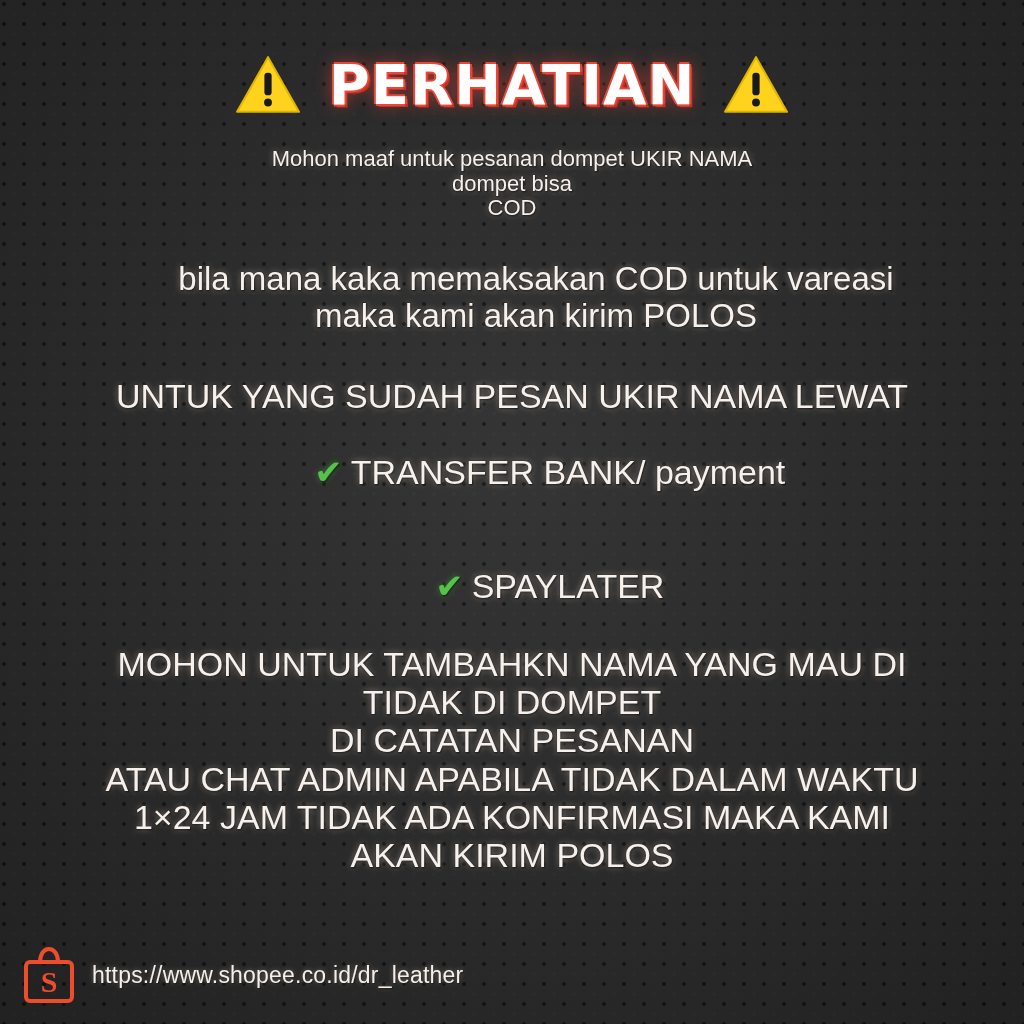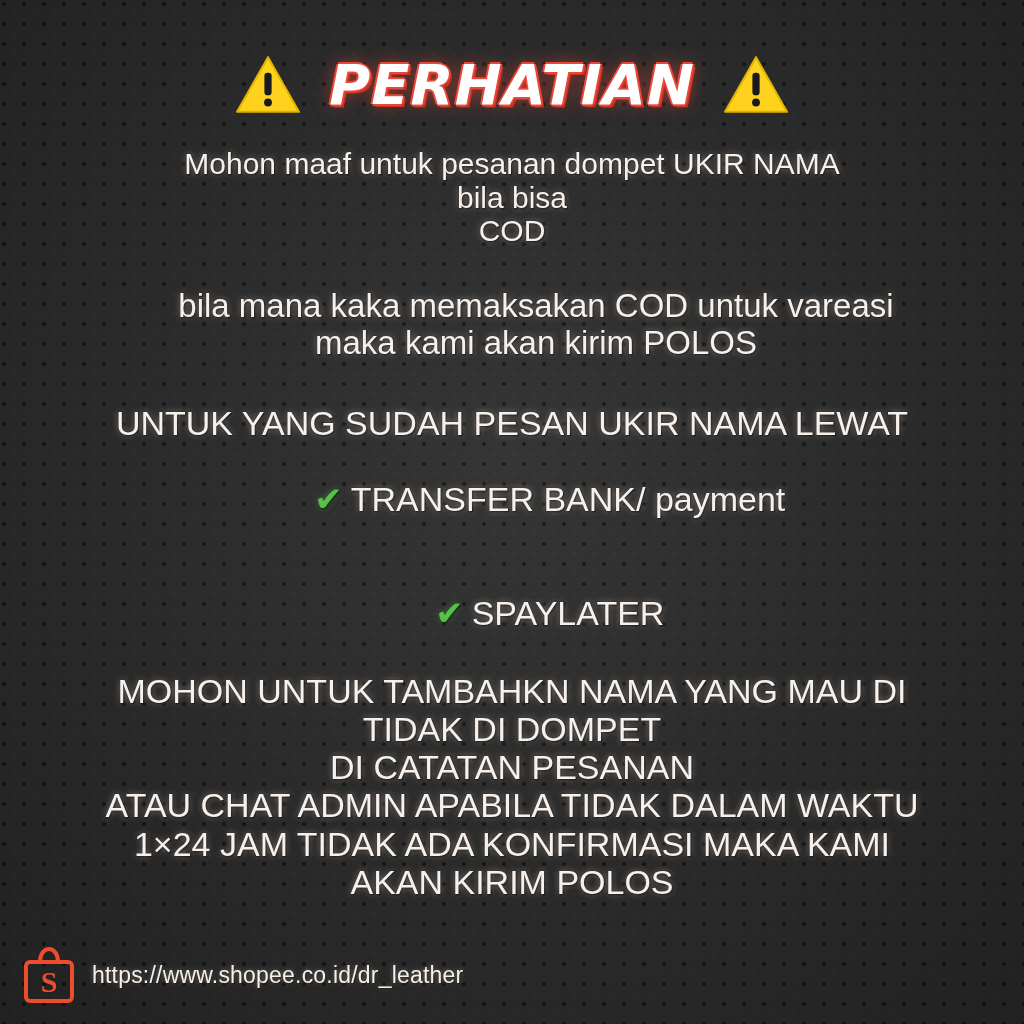--- a/index.html
+++ b/index.html
@@ -51,21 +51,20 @@
     margin-top: 52px;
   }
   .warn-icon {
     display: block;
     width: 66px;
     height: 60px;
   }
   .title {
     font-family: "DejaVu Sans", sans-serif;
     font-weight: bold;
-    font-style: italic;
     font-size: 56px;
     letter-spacing: 1px;
     color: #ffffff;
     text-shadow:
       0 0 2px #e8483a,
       2px 0 0 #e8483a,
       -2px 0 0 #e8483a,
       0 2px 0 #e8483a,
       0 -2px 0 #e8483a,
       3px 3px 0 #c7301f,
@@ -76,21 +75,21 @@
     width: 100%;
     text-align: center;
     color: #f6f1ec;
     text-shadow: 0 0 6px rgba(255,235,220,0.45), 0 0 2px rgba(0,0,0,0.9), 1px 1px 2px rgba(0,0,0,0.8);
   }
   .line {
     line-height: 1.12;
     white-space: pre-wrap;
   }
 
-  .b1 { margin-top: 30px; font-size: 30px; }
+  .b1 { margin-top: 30px; font-size: 22px; }
   .b2 { margin-top: 40px; font-size: 33px; margin-left: 48px; }
   .b3 { margin-top: 42px; font-size: 34px; }
   .b4 { margin-top: 2px;  font-size: 34px; }
 
   .check {
     color: #57c24a;
     font-family: "DejaVu Sans", sans-serif;
     font-weight: bold;
     font-size: 34px;
     text-shadow: 0 0 6px rgba(87,194,74,0.5), 1px 1px 2px rgba(0,0,0,0.85);
@@ -135,21 +134,21 @@
 
       <svg class="warn-icon" viewBox="0 0 64 58">
         <path d="M32 2 L62 55 L2 55 Z" fill="#ffd21e" stroke="#e0b400" stroke-width="2" stroke-linejoin="round"></path>
         <rect x="28.5" y="17" width="7" height="22" rx="3" fill="#1a1a1a"></rect>
         <circle cx="32" cy="46" r="3.8" fill="#1a1a1a"></circle>
       </svg>
     </div>
 
     <div class="block b1">
       <div class="line">Mohon maaf untuk pesanan dompet UKIR NAMA</div>
-      <div class="line">bila bisa</div>
+      <div class="line">dompet bisa</div>
       <div class="line">COD</div>
     </div>
 
     <div class="block b2">
       <div class="line">bila mana kaka memaksakan COD untuk vareasi</div>
       <div class="line">maka kami akan kirim POLOS</div>
     </div>
 
     <div class="block b3">
       <div class="line">UNTUK YANG SUDAH PESAN UKIR NAMA LEWAT</div>

